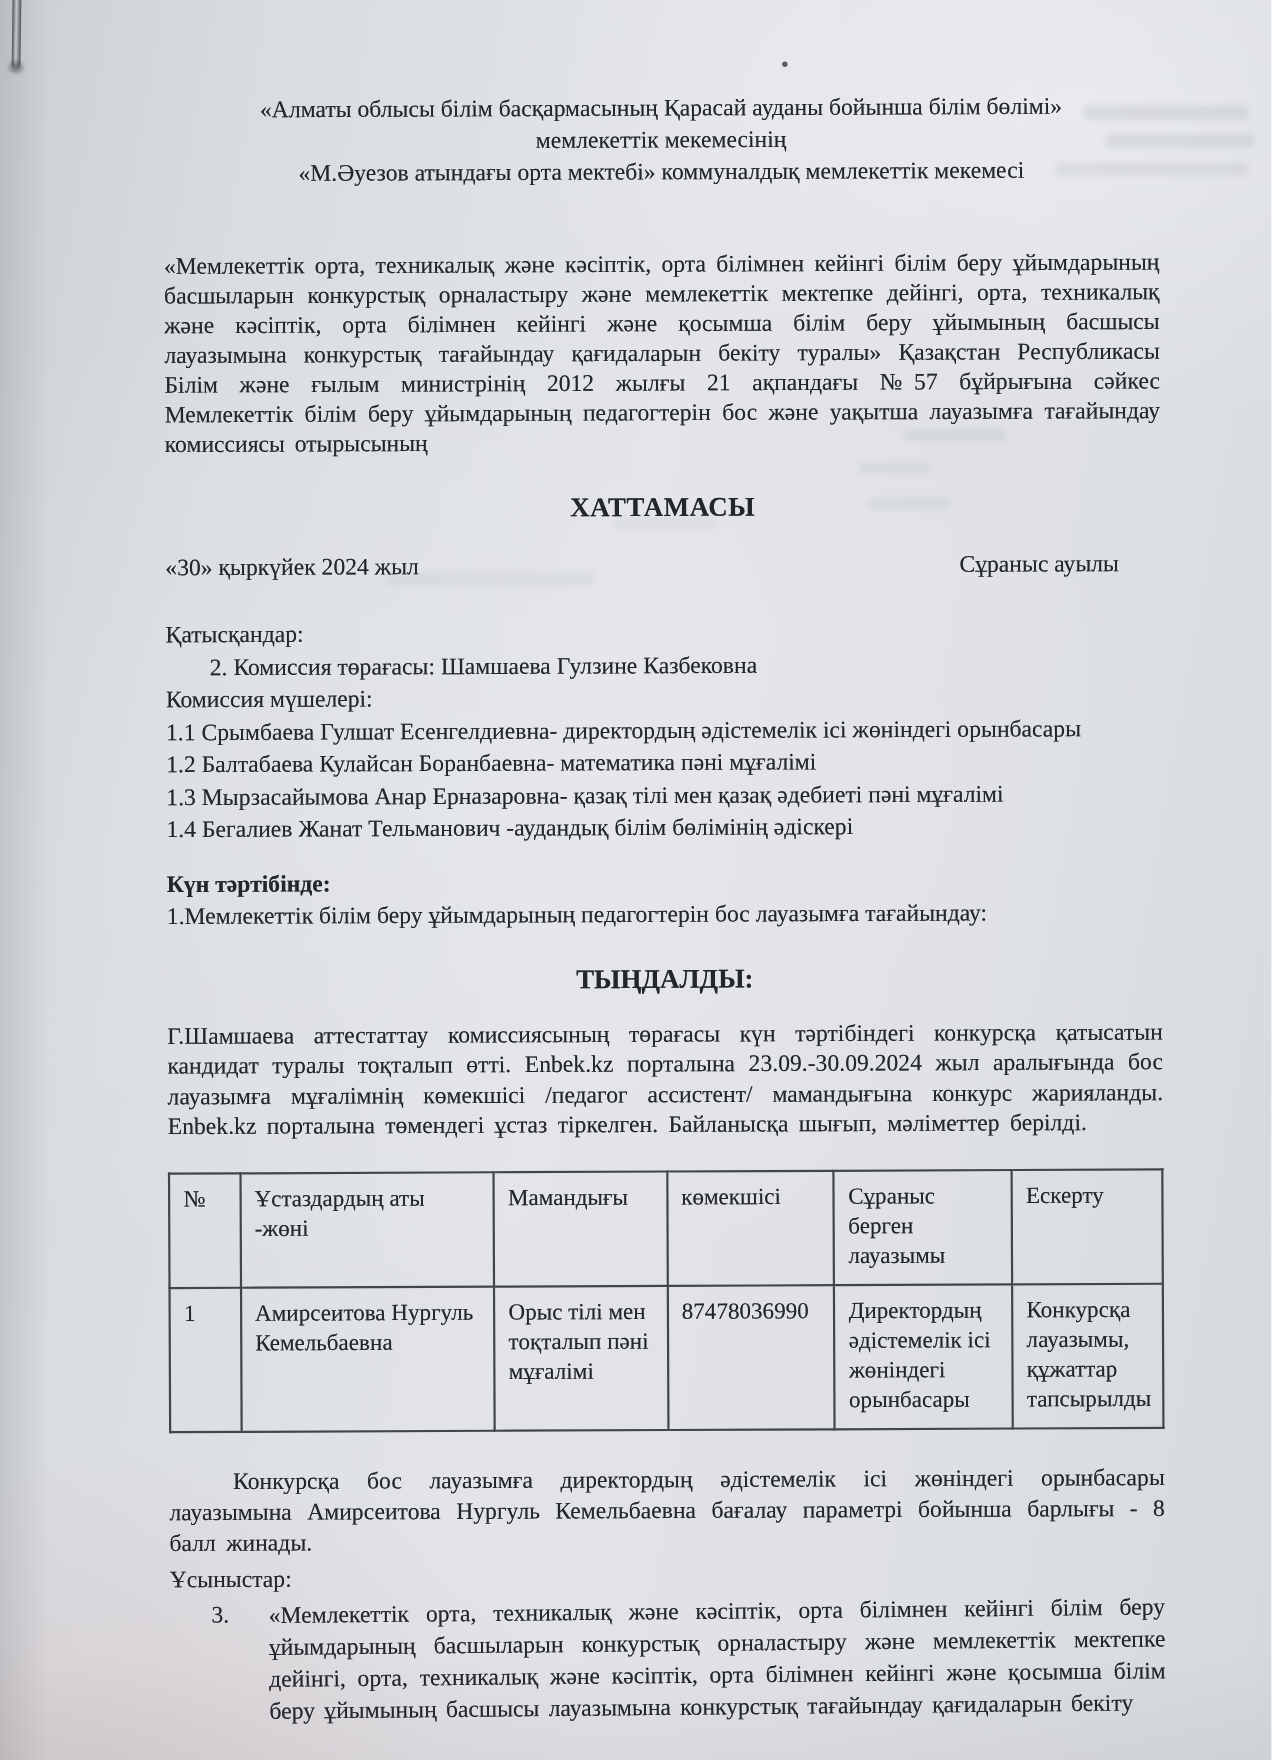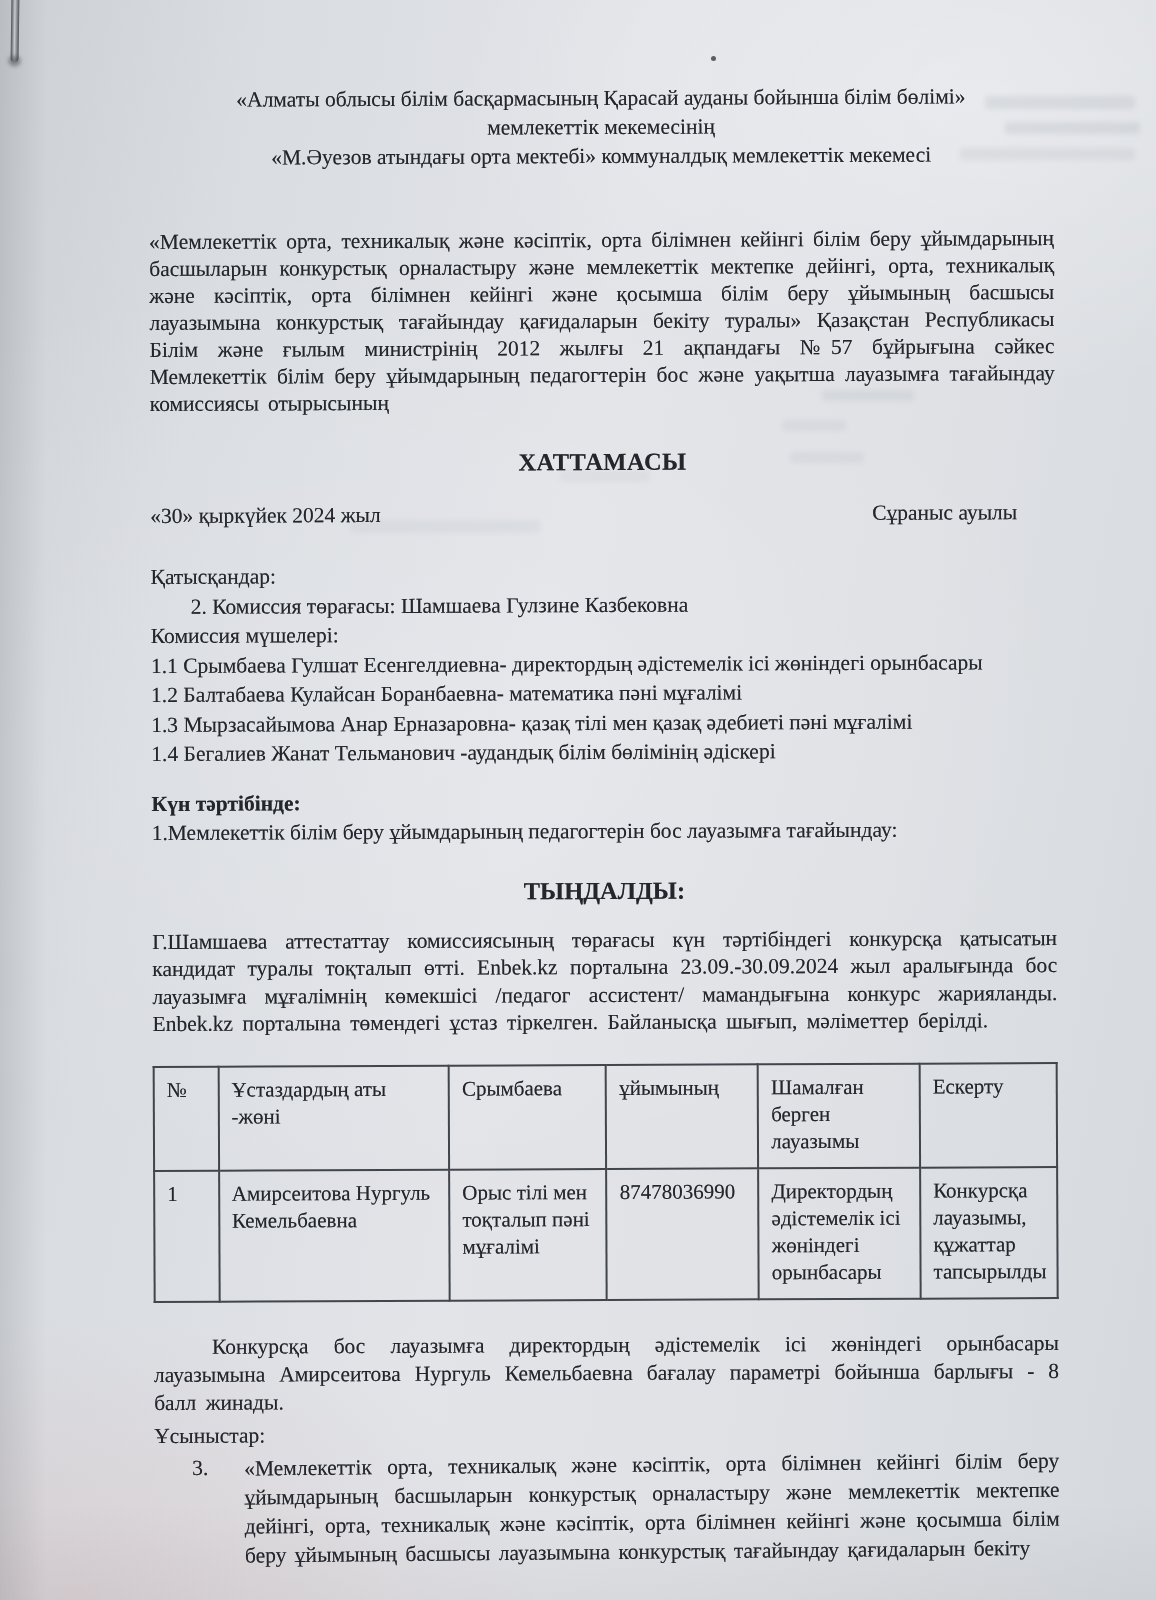--- a/index.html
+++ b/index.html
@@ -132,23 +132,23 @@
           <col style="width:232px">
           <col style="width:158px">
         <col style="width:152px">
           <col style="width:162px">
           <col style="width:136px">
       </colgroup>
       <tbody>
         <tr>
           <td>№</td>
           <td>Ұстаздардың аты -жөні</td>
-          <td>Срымбаева</td>
-          <td>ұйымының</td>
-          <td>Шамалған берген лауазымы</td>
+          <td>Мамандығы</td>
+          <td>көмекшісі</td>
+          <td>Сұраныс берген лауазымы</td>
           <td>Ескерту</td>
         </tr>
         <tr>
           <td>1</td>
           <td>Амирсеитова Нургуль Кемельбаевна</td>
           <td>Орыс тілі мен тоқталып пәні мұғалімі</td>
           <td>87478036990</td>
           <td>Директордың әдістемелік ісі жөніндегі орынбасары</td>
           <td>Конкурсқа лауазымы, құжаттар тапсырылды</td>
         </tr>

